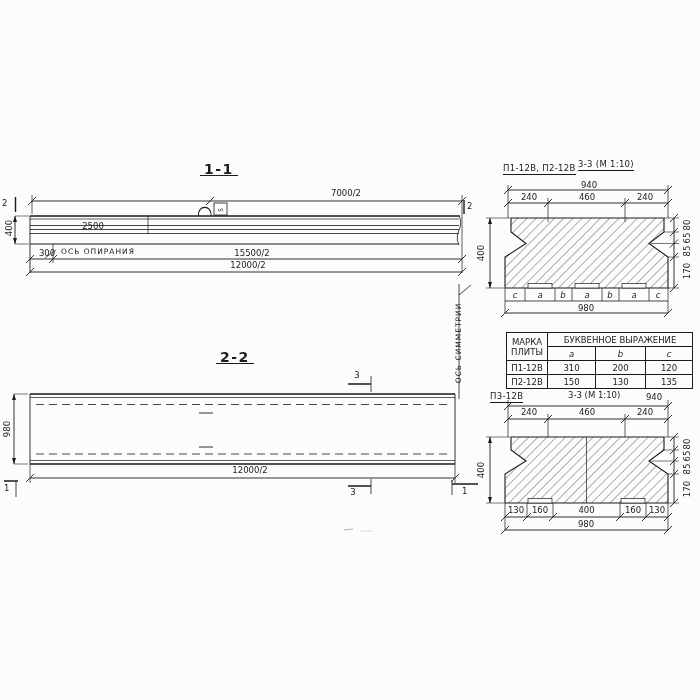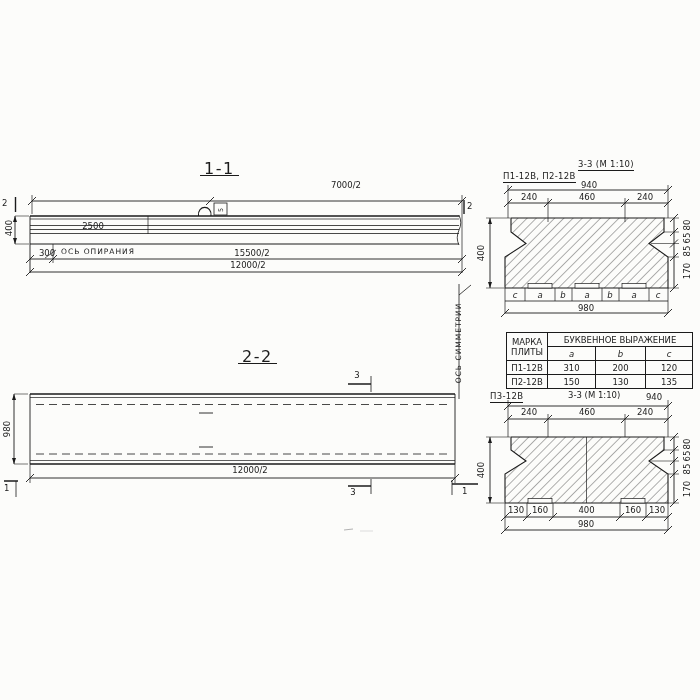--- a/index.html
+++ b/index.html
@@ -2,21 +2,21 @@
 <html><head>
 <meta charset="utf-8">
 <style>
   html,body{margin:0;padding:0;background:#fff;}
   .stage{position:relative;width:700px;height:700px;background:#fcfcfa;overflow:hidden;
          font-family:"DejaVu Sans",sans-serif;color:#1b1b1b;}
   svg.lines{position:absolute;left:0;top:0;}
   .lbl{position:absolute;font-size:8.5px;line-height:10px;white-space:nowrap;color:#1b1b1b;}
   .ctr{text-align:center;}
   .rot{transform:rotate(-90deg);transform-origin:center;}
-  .ttl{font-size:16px;font-weight:normal;letter-spacing:1.5px;border-bottom:1.3px solid #1b1b1b;
+  .ttl{font-size:14px;font-weight:bold;letter-spacing:1.5px;border-bottom:1.3px solid #1b1b1b;
        padding:0 4px 1px;}
   .sub{font-size:8.5px;border-bottom:1px solid #1b1b1b;padding-bottom:1px;letter-spacing:.3px;}
   .sm{font-size:7.5px;letter-spacing:1px;}
   .it{font-style:italic;font-size:8.5px;}
   .tiny{font-size:6.5px;}
   table.spec{position:absolute;left:506px;top:332px;border-collapse:collapse;
              font-size:8.5px;text-align:center;color:#1b1b1b;}
   table.spec td{border:1px solid #1b1b1b;padding:0 1px;height:13px;vertical-align:middle;}
   table.spec .hd{height:14px;padding-left:16px;}
 </style>
@@ -218,40 +218,40 @@
 
   <g>
     <line x1="344" y1="530" x2="353" y2="529" stroke="#a9a9a9" stroke-width="0.9"></line>
     <line x1="360" y1="531" x2="373" y2="531" stroke="#d4d4d4" stroke-width="0.8"></line>
   </g>
 </svg>
 
 <div class="lbl ttl ctr" style="left:200px;top:164px;">1-1</div>
 <div class="lbl" style="left:2px;top:198px;">2</div>
 <div class="lbl dim ctr" style="left:68px;top:189px;width:50px;margin-top:32px;">2500</div>
-<div class="lbl dim ctr" style="left:318px;top:180px;width:56px;">7000/2</div>
+<div class="lbl dim ctr" style="left:318px;top:188px;width:56px;">7000/2</div>
 <div class="lbl" style="left:467px;top:201px;">2</div>
 <div class="lbl dim ctr rot" style="left:-3px;top:223px;width:24px;">400</div>
 <div class="lbl dim ctr" style="left:36px;top:248px;width:22px;">300</div>
 <div class="lbl sm" style="left:61px;top:247px;">ОСЬ ОПИРАНИЯ</div>
 <div class="lbl dim ctr" style="left:224px;top:248px;width:56px;">15500/2</div>
 <div class="lbl dim ctr" style="left:220px;top:260px;width:56px;">12000/2</div>
 <div class="lbl tiny ctr rot" style="left:214.5px;top:205px;width:12px;">5</div>
 
-<div class="lbl ttl ctr" style="left:216px;top:352px;margin-left:22px;">2-2</div>
+<div class="lbl ttl ctr" style="left:216px;top:352px;">2-2</div>
 <div class="lbl dim ctr rot" style="left:-5px;top:424px;width:24px;">980</div>
 <div class="lbl dim ctr" style="left:222px;top:465px;width:56px;">12000/2</div>
 <div class="lbl ctr" style="left:350px;top:370px;width:14px;">3</div>
 <div class="lbl ctr" style="left:346px;top:487px;width:14px;">3</div>
 <div class="lbl" style="left:4px;top:483px;">1</div>
 <div class="lbl" style="left:462px;top:486px;">1</div>
 
 <div class="lbl sm ctr rot" style="left:417px;top:338px;width:84px;">ОСЬ СИММЕТРИИ</div>
 
-<div class="lbl sub" style="left:503px;top:171px;">П1-12В, П2-12В</div>
+<div class="lbl sub" style="left:503px;top:163px;">П1-12В, П2-12В</div>
 <div class="lbl sub" style="left:578px;top:159px;">3-3 (М 1:10)</div>
 <div class="lbl dim ctr" style="left:574px;top:180px;width:30px;">940</div>
 <div class="lbl dim ctr" style="left:513px;top:192px;width:32px;">240</div>
 <div class="lbl dim ctr" style="left:570px;top:192px;width:34px;">460</div>
 <div class="lbl dim ctr" style="left:629px;top:192px;width:32px;">240</div>
 <div class="lbl dim ctr rot" style="left:675px;top:220px;width:24px;">80</div>
 <div class="lbl dim ctr rot" style="left:675px;top:233px;width:24px;">65</div>
 <div class="lbl dim ctr rot" style="left:675px;top:246px;width:24px;">85</div>
 <div class="lbl dim ctr rot" style="left:675px;top:266px;width:24px;">170</div>
 <div class="lbl dim ctr rot" style="left:469px;top:248px;width:24px;">400</div>

